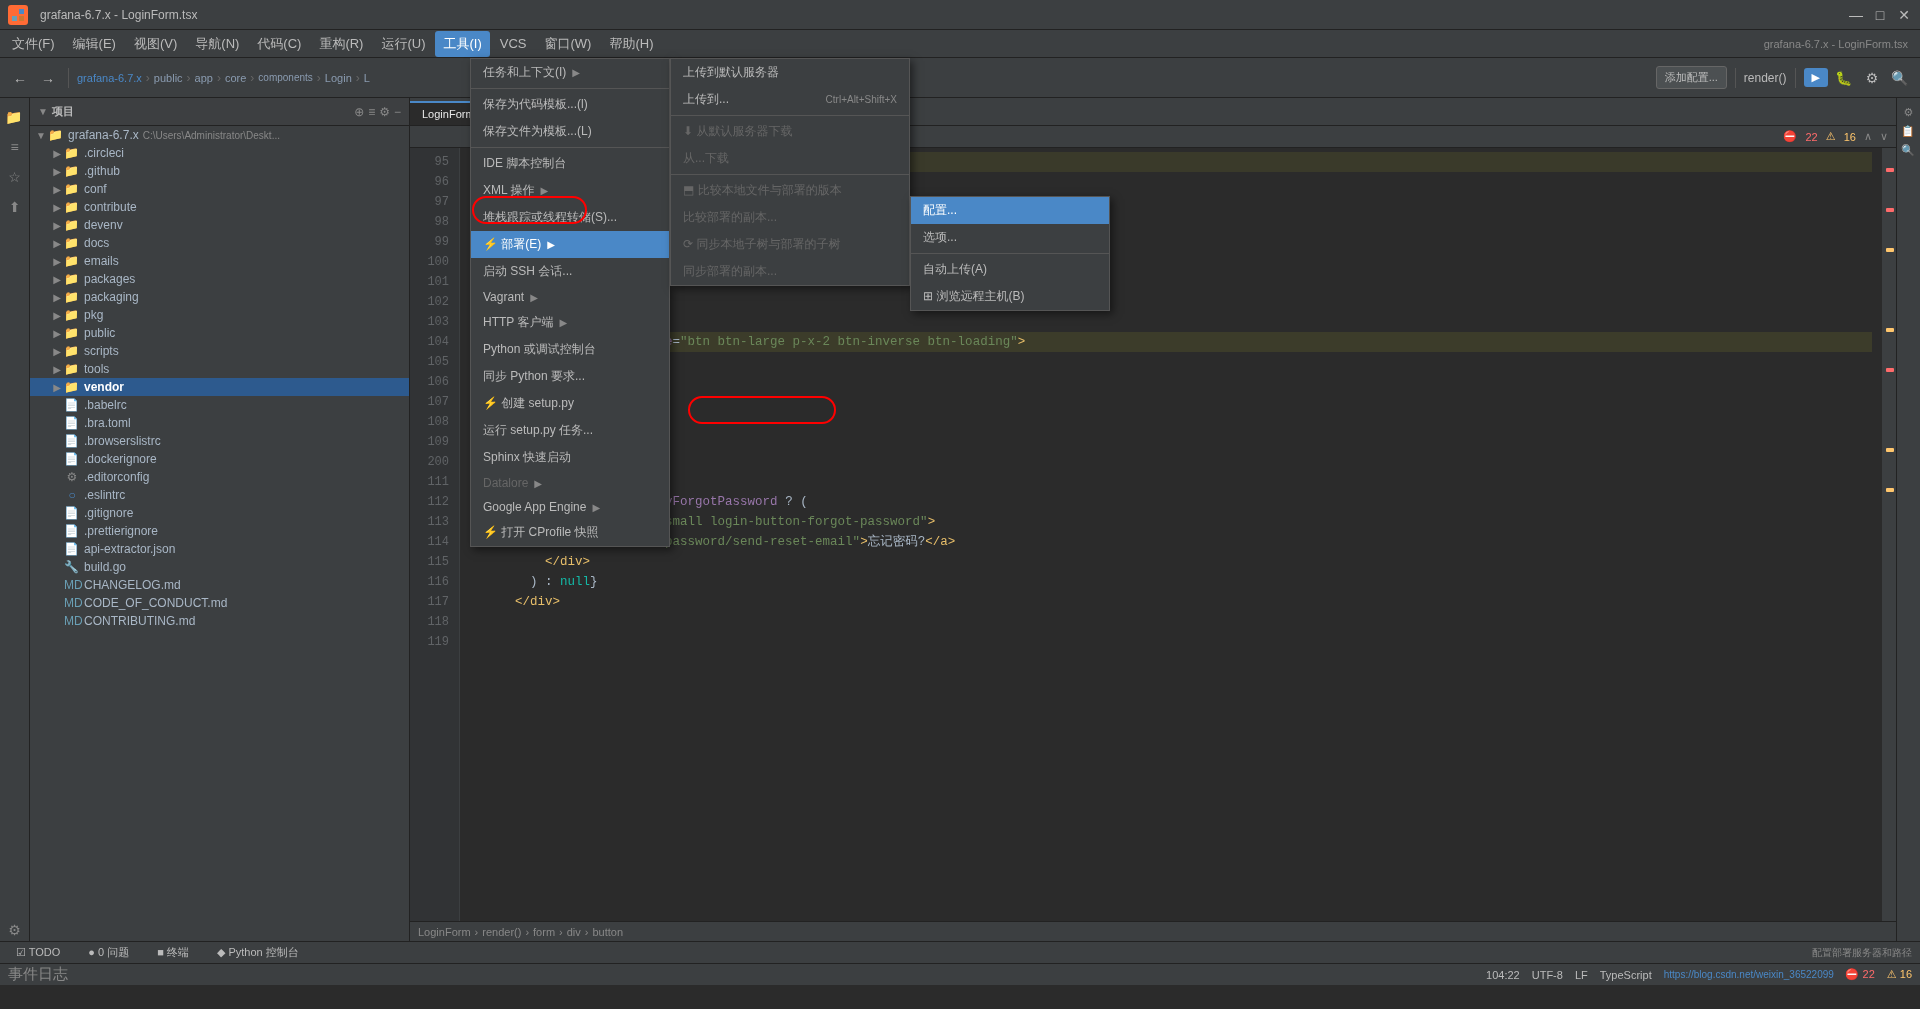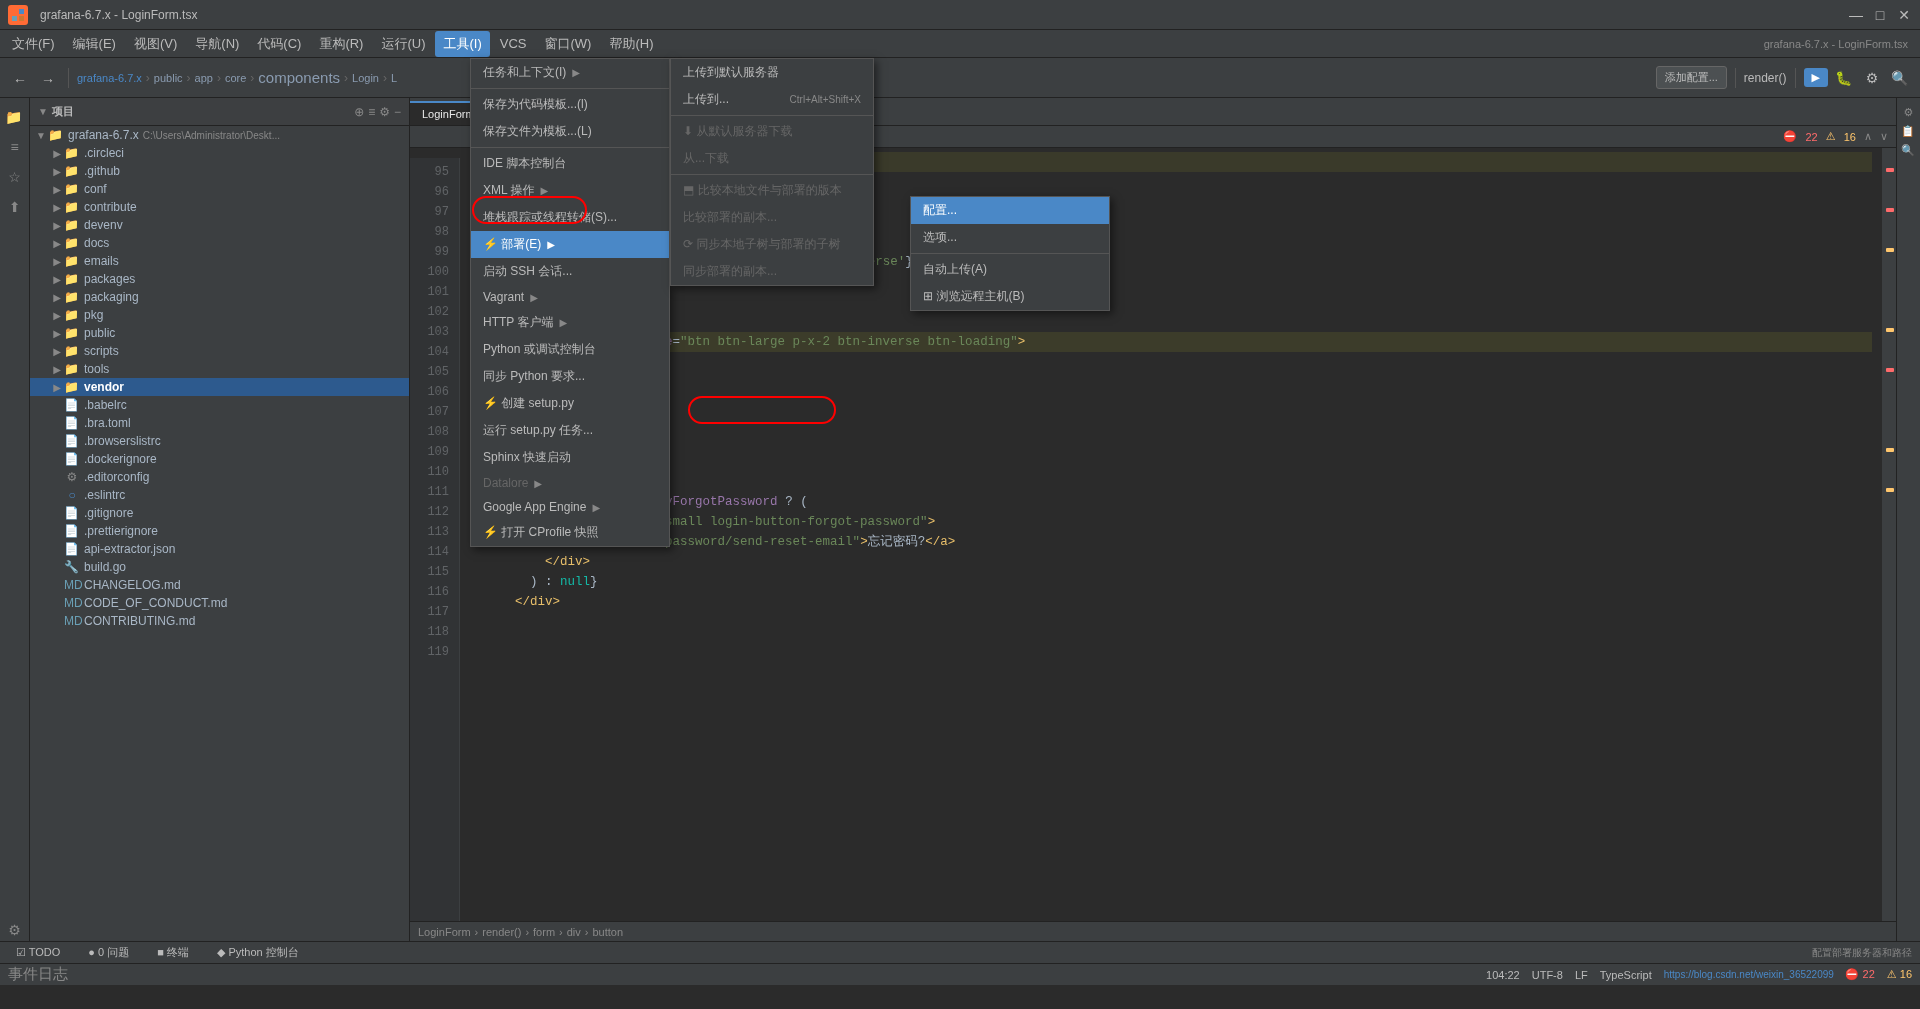--- a/index.html
+++ b/index.html
@@ -184,21 +184,20 @@
       width: 50px;
       background: #313335;
       color: #606366;
       text-align: right;
       padding-right: 10px;
       padding-top: 4px;
       line-height: 20px;
       border-right: 1px solid #3c3f41;
       font-size: 12px;
       user-select: none;
-      margin-top: 10px;
     }
     .code-lines {
       flex: 1;
       padding: 4px 10px;
       line-height: 20px;
       overflow: auto;
       color: #a9b7c6;
     }
     .code-line {
       white-space: pre;
@@ -318,21 +317,21 @@
       height: 1px;
       background: #555;
       margin: 2px 0;
     }
 
     
     .deploy-menu {
       position: absolute;
       top: 58px;
       left: 670px;
-      width: 204px;
+      width: 240px;
       background: #3c3f41;
       border: 1px solid #555;
       box-shadow: 3px 3px 8px rgba(0,0,0,0.5);
       z-index: 201;
     }
 
     
     .config-menu {
       position: absolute;
       top: 196px;
@@ -485,21 +484,21 @@
   <div class="tb-sep"></div>
 
   <span style="color:#4a88c7;font-size:11px;cursor:pointer">grafana-6.7.x</span>
   <span style="color:#666">›</span>
   <span style="color:#8a9bb0;font-size:11px">public</span>
   <span style="color:#666">›</span>
   <span style="color:#8a9bb0;font-size:11px">app</span>
   <span style="color:#666">›</span>
   <span style="color:#8a9bb0;font-size:11px">core</span>
   <span style="color:#666">›</span>
-  <span style="color:#8a9bb0;font-size:15px">components</span>
+  <span style="color:#8a9bb0;font-size:10px">components</span>
   <span style="color:#666">›</span>
   <span style="color:#8a9bb0;font-size:11px">Login</span>
   <span style="color:#666">›</span>
   <span style="color:#8a9bb0;font-size:11px">L</span>
   <div style="flex:1"></div>
   <div class="add-config-btn">添加配置...</div>
   <div class="tb-sep"></div>
   <span class="render-label">render()</span>
   <div class="tb-sep"></div>
   <div class="run-btn">▶</div>
@@ -706,21 +705,21 @@
         <div>100</div>
           <div>101</div>
           <div>102</div>
           <div>103</div>
           <div>104</div>
         <div>105</div>
           <div>106</div>
           <div>107</div>
           <div>108</div>
           <div>109</div>
-        <div>110</div>
+        <div>200</div>
           <div>111</div>
           <div>112</div>
           <div>113</div>
           <div>114</div>
         <div>115</div>
           <div>116</div>
           <div>117</div>
           <div>118</div>
           <div>119</div>
       </div>

